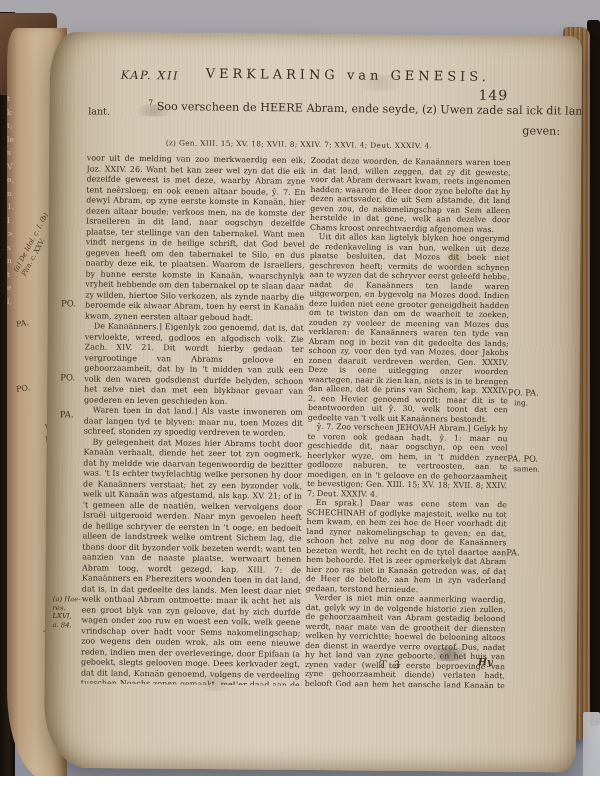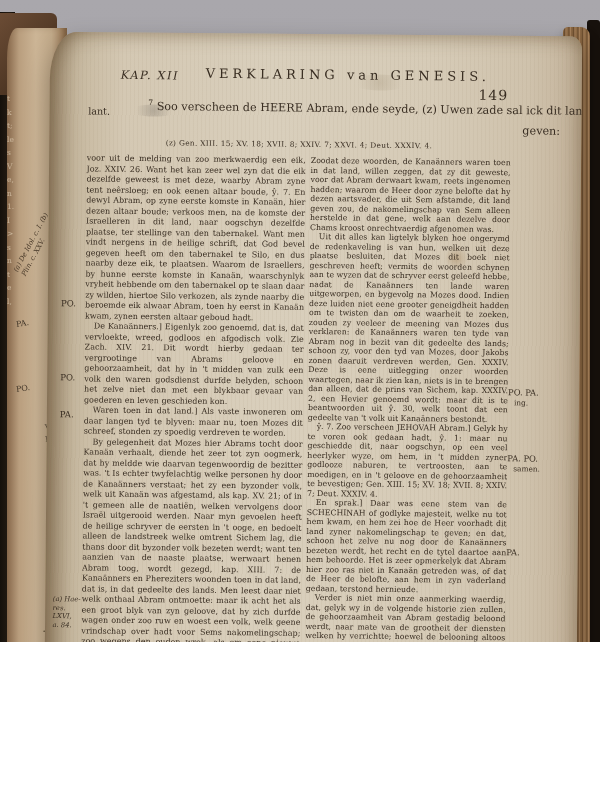--- a/index.html
+++ b/index.html
@@ -1,17 +1,17 @@
 <!DOCTYPE html>
 <html><head>
 <meta charset="utf-8">
 <style>
   html,body{margin:0;padding:0;}
   .scene{
-    position:relative; width:600px; height:642px; overflow:hidden;
+    position:relative; width:600px; height:776px; overflow:hidden;
     background:linear-gradient(180deg,#a9a7ac 0%,#a6a4aa 38%,#979aa4 62%,#8d909b 100%);
     font-family:"DejaVu Serif", serif; color:#372c21;
   }
   
   .spine-strip{position:absolute;left:0;top:12px;width:15px;height:772px;
     background:linear-gradient(90deg,#15100b,#241b12 60%,#120d08);}
   .cover-corner{position:absolute;left:0;top:13px;width:57px;height:82px;
     background:linear-gradient(135deg,#6b4c35,#4a3321 70%,#2e2013);
     border-radius:0 6px 14px 0;}
   .edge-dark{position:absolute;left:587px;top:20px;width:13px;height:706px;

